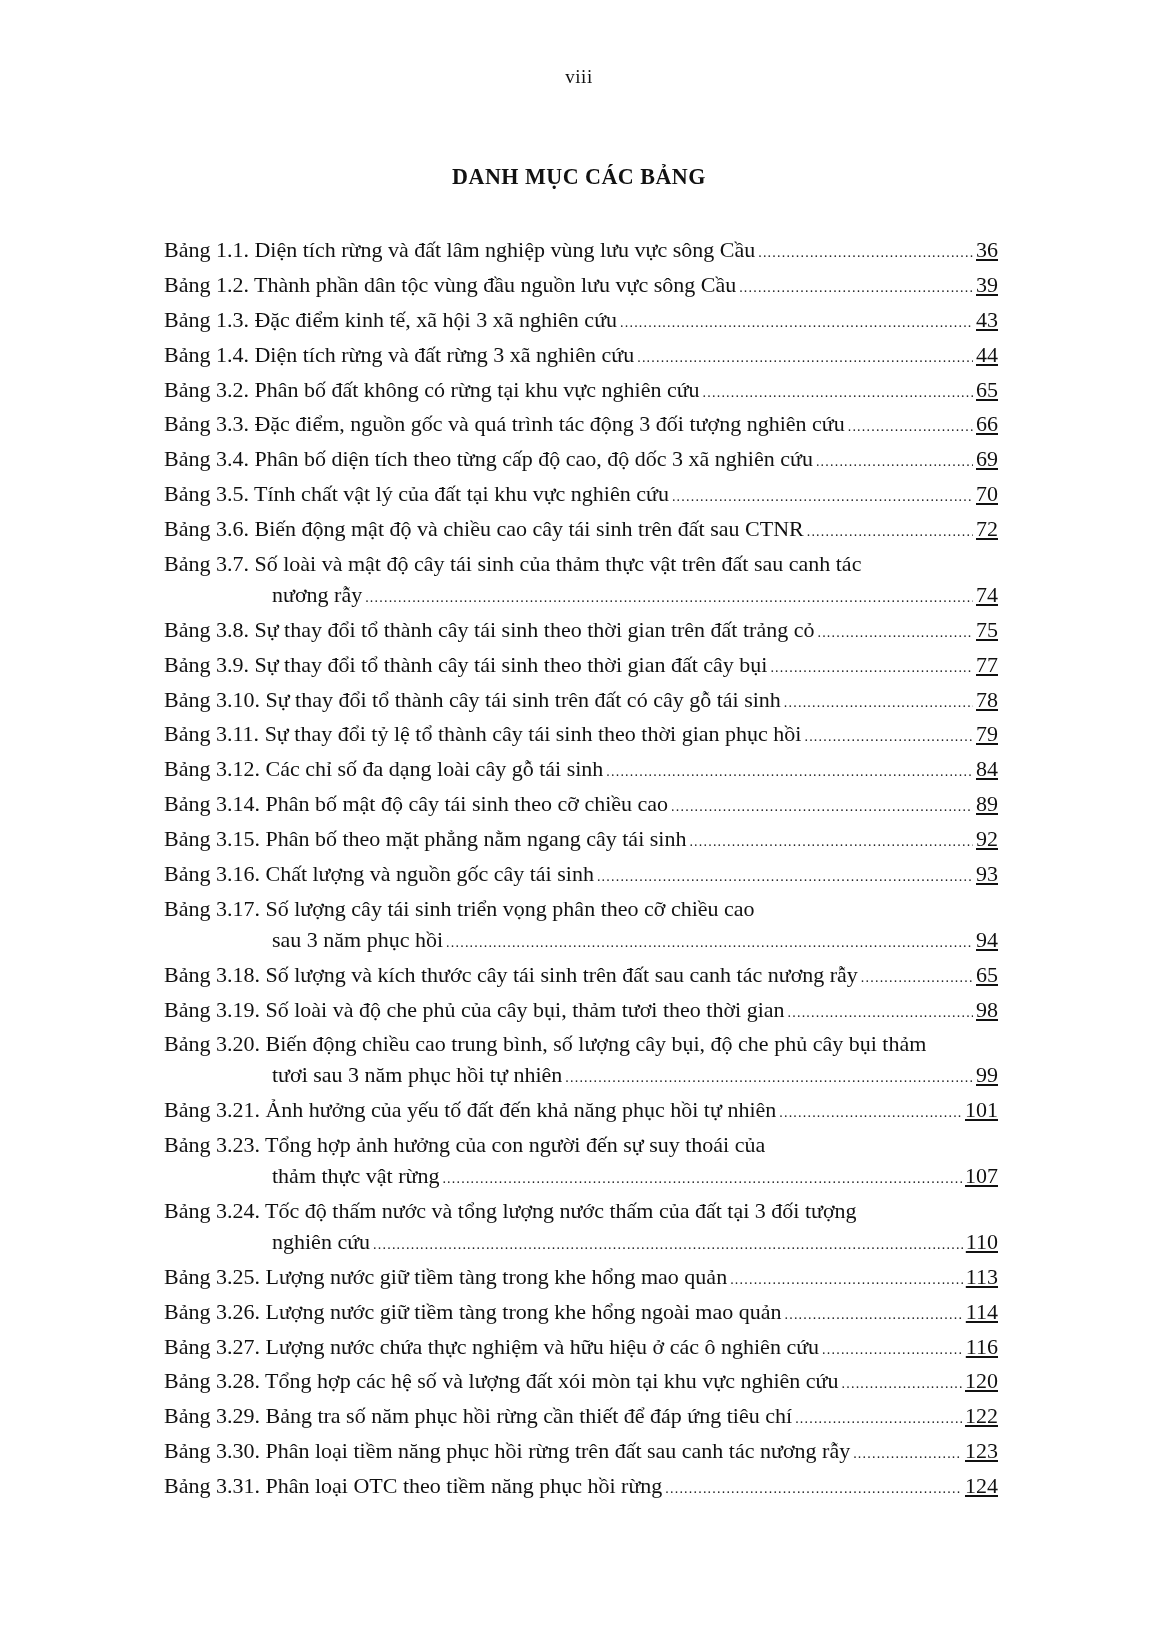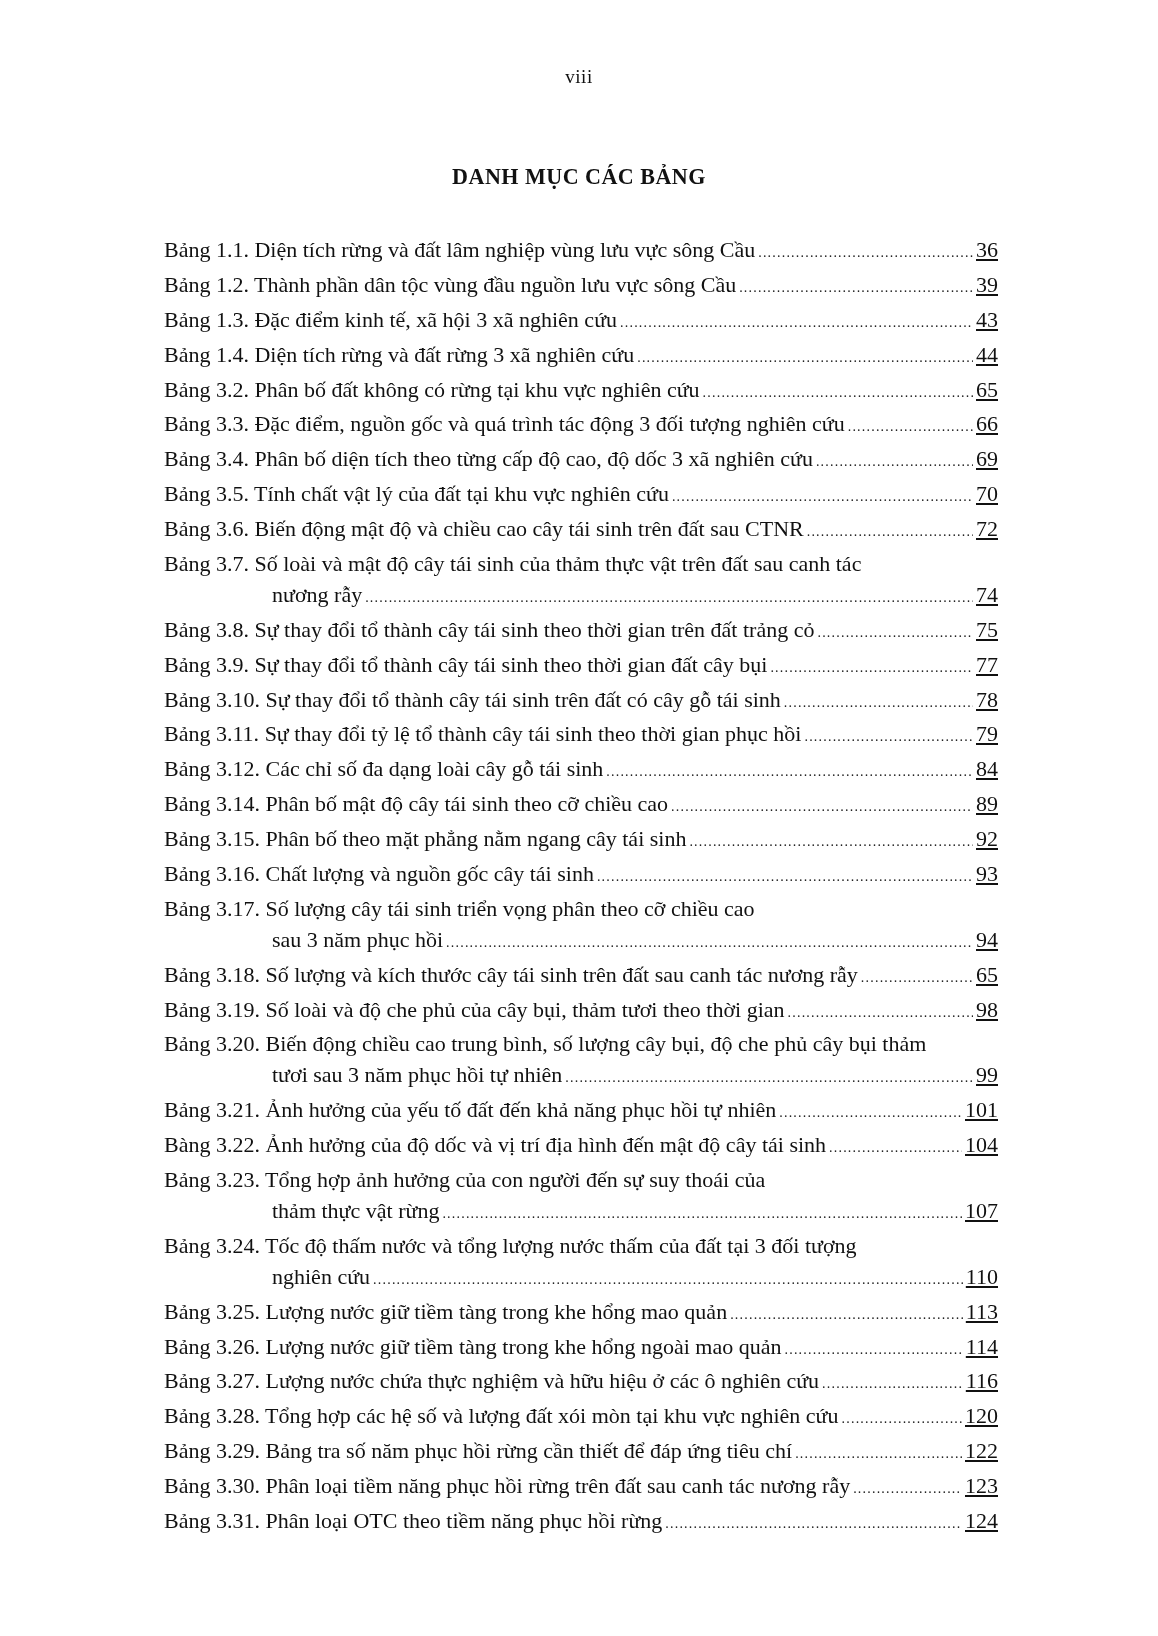--- a/index.html
+++ b/index.html
@@ -209,27 +209,20 @@
     </li>
     <li>
       <div class="line">
         <span class="txt"><span>Bảng 3.21.</span> <span>Ảnh hưởng của yếu tố đất đến khả năng phục hồi tự nhiên</span></span>
         <span class="dots"></span>
         <span class="pg">101</span>
       </div>
     </li>
     <li>
       <div class="line">
-        <span class="txt"><span>Bàng 3.22.</span> <span>Ảnh hưởng của độ dốc và vị trí địa hình đến mật độ cây tái sinh</span></span>
-        <span class="dots"></span>
-        <span class="pg">104</span>
-      </div>
-    </li>
-    <li>
-      <div class="line">
         <span class="txt"><span>Bảng 3.23.</span> <span>Tổng hợp ảnh hưởng của con người đến sự suy thoái của</span></span>
       </div>
       <div class="line indent">
         <span class="txt"><span>thảm thực vật rừng</span></span>
         <span class="dots"></span>
         <span class="pg">107</span>
       </div>
     </li>
     <li>
       <div class="line">

